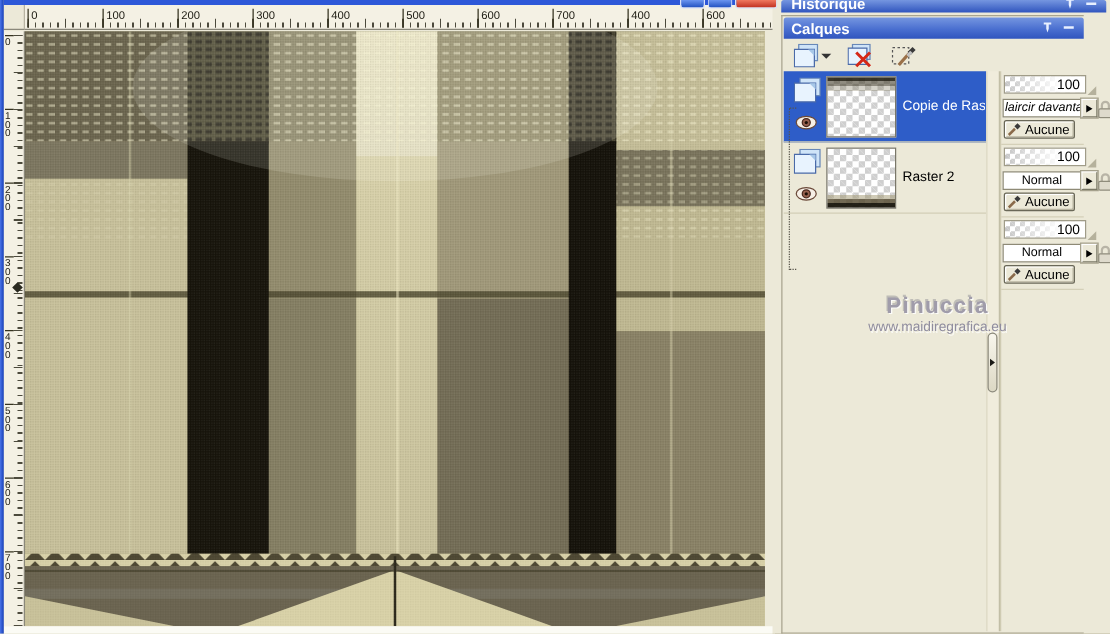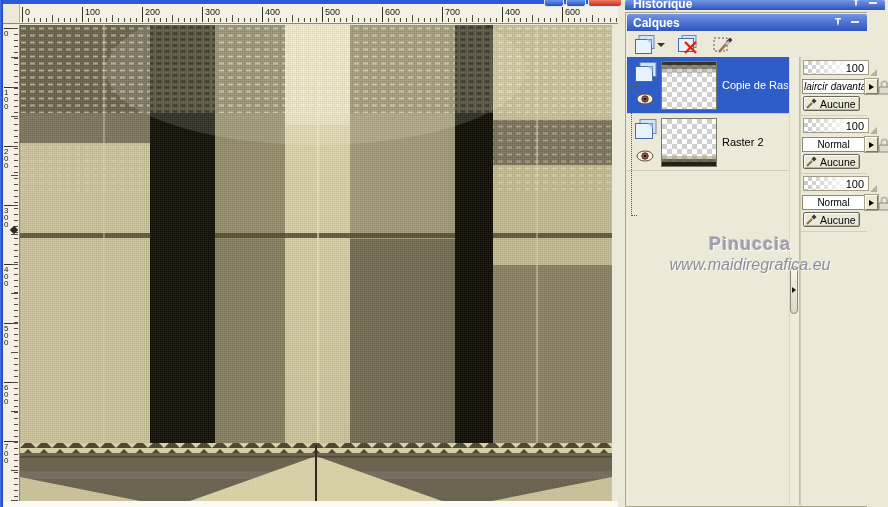--- a/index.html
+++ b/index.html
@@ -91,21 +91,21 @@
     background-position:0 100%,0 0,0 0,0 0;background-repeat:no-repeat;}
   .group-bracket{position:absolute;left:4px;top:29px;width:6px;height:130px;
     border-left:1px dotted #57544a;z-index:3;}
   .group-bracket::before,.group-bracket::after{content:"";position:absolute;left:0;width:5px;
     border-top:1px dotted #57544a;}
   .group-bracket::before{top:0;}
   .group-bracket::after{bottom:0;}
   #watermark{position:absolute;left:30px;top:206px;width:200px;text-align:center;z-index:5;pointer-events:none;margin-top:28px;}
   #watermark .wm1{font-size:18px;font-weight:bold;color:#a09caa;
     text-shadow:1px 1px 0 rgba(255,255,255,.85),-1px -1px 0 rgba(110,108,122,.35);letter-spacing:1px;}
-  #watermark .wm2{font-size:16px;color:#8f8c9e;text-shadow:1px 1px 0 rgba(255,255,255,.7);margin-top:1px;font-style:italic;}
+  #watermark .wm2{font-size:11px;color:#8f8c9e;text-shadow:1px 1px 0 rgba(255,255,255,.7);margin-top:1px;}
   
   #splitter{position:absolute;left:163px;top:44px;width:11px;bottom:1px;background:#f0ecdc;
     border-left:1px solid #dcd8c2;border-right:1px solid #c2bea6;box-sizing:border-box;}
   #splitter .handle{position:absolute;left:0px;top:209px;width:8px;height:48px;border:1px solid #8a887a;
     border-radius:5px;background:linear-gradient(#f8f6ec,#dcd8c4);display:flex;align-items:center;
     justify-content:center;box-sizing:border-box;}
   #splitter .handle .tri{width:0;height:0;border-left:4px solid #1a1a16;
     border-top:3px solid transparent;border-bottom:3px solid transparent;}
   
   #props{position:absolute;left:174px;top:44px;right:0;bottom:1px;border-left:1px solid #cfcbb2;}

